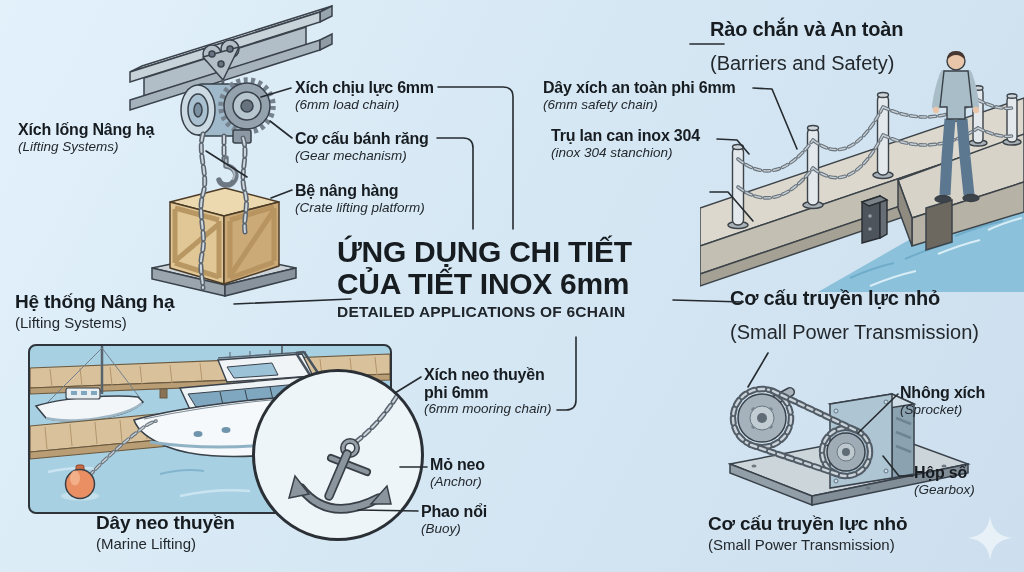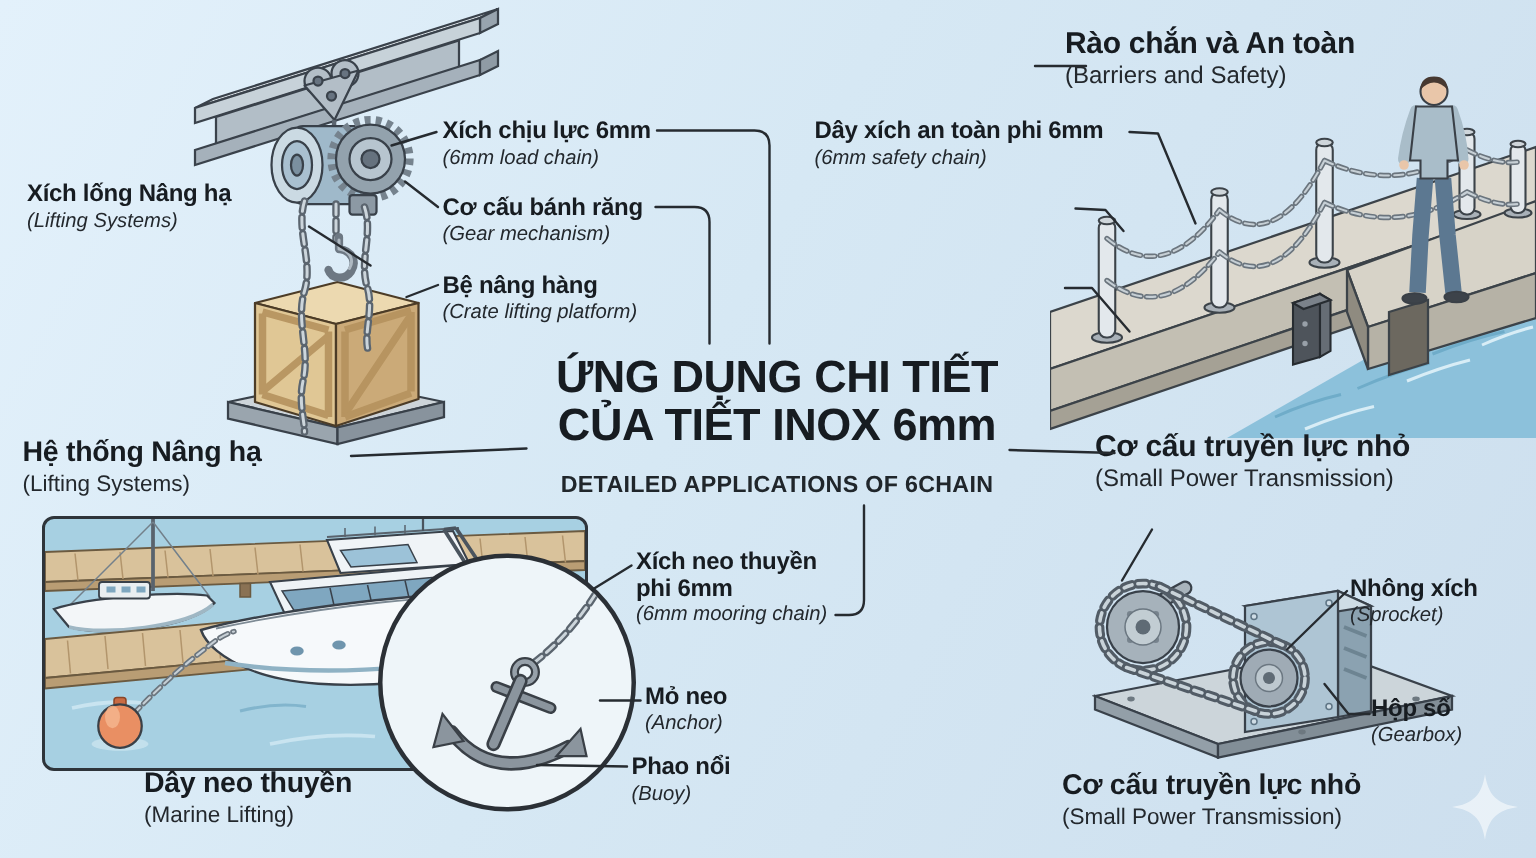--- a/index.html
+++ b/index.html
@@ -5,26 +5,26 @@
   html,body{margin:0;padding:0}
   .stage{position:relative;width:1024px;height:572px;overflow:hidden;
     background:linear-gradient(118deg,#e3f1fb 0%,#d6e8f4 45%,#cddfee 100%);
     font-family:"Liberation Sans","DejaVu Sans",sans-serif;color:#171c21}
   .abs{position:absolute}
   .callout{position:absolute;line-height:1.1}
   .callout .vi{display:block;font-weight:bold;font-size:16px;letter-spacing:-0.2px}
   .callout .en{display:block;font-style:italic;font-size:13.5px;margin-top:1px;color:#23282d}
   .center{text-align:left}
   .hdr .vi{font-size:20px}
-  .hdr .en{font-size:16px;font-style:normal;margin-top:2px}
+  .hdr .en{font-size:20px;font-style:normal;margin-top:12px}
   .cap .vi{font-size:19px}
   .cap .en{font-size:15px;font-style:normal;margin-top:2px}
-  .title-block{position:absolute;left:337px;top:236px;width:362px;text-align:center;line-height:1.06}
+  .title-block{position:absolute;left:337px;top:236px;width:362px;text-align:left;line-height:1.06}
   .title-block .t{font-weight:bold;font-size:30px;letter-spacing:-0.3px;display:block}
-  .title-block .sub{display:block;font-size:15.5px;font-weight:bold;margin-top:16px;letter-spacing:0.2px;color:#20262b}
+  .title-block .sub{display:block;font-size:15.5px;font-weight:bold;margin-top:4px;letter-spacing:0.2px;color:#20262b}
   .marina-frame{width:364px;height:170px;border:2px solid #2e343a;border-radius:8px;overflow:hidden;
     background:#a7d0e2;box-sizing:border-box}
   .inset-circle{width:172px;height:172px;border-radius:50%;background:#eef5f9;border:3px solid #2b3036;
     overflow:hidden;box-sizing:border-box}
   .leaders{pointer-events:none}
   .leaders path{fill:none;stroke:#262b30;stroke-width:1.6;stroke-linecap:round;stroke-linejoin:round}
   
   .chainA{fill:none;stroke:#5b656f;stroke-width:5;stroke-dasharray:7 4;stroke-linecap:round}
   .chainB{fill:none;stroke:#ccd5db;stroke-width:2;stroke-dasharray:7 4;stroke-linecap:round}
   .chainTa{fill:none;stroke:#6b757e;stroke-width:3.6;stroke-dasharray:6 3.6;stroke-linecap:round}
@@ -363,20 +363,24 @@
     <span class="en">(Lifting Systems)</span>
   </div>
 
   <div class="callout hdr center" style="left:710px;top:18px;width:252px">
     <span class="vi">Rào chắn và An toàn</span>
     <span class="en">(Barriers and Safety)</span>
   </div>
   <div class="callout center" style="left:543px;top:79px;width:208px">
     <span class="vi">Dây xích an toàn phi 6mm</span>
     <span class="en">(6mm safety chain)</span>
+  </div>
+  <div class="callout center" style="left:551px;top:127px;width:166px">
+    <span class="vi">Trụ lan can inox 304</span>
+    <span class="en">(inox 304 stanchion)</span>
   </div>
 
   <div class="callout hdr center" style="left:730px;top:287px;width:264px">
     <span class="vi">Cơ cấu truyền lực nhỏ</span>
     <span class="en">(Small Power Transmission)</span>
   </div>
   <div class="callout center" style="left:900px;top:384px;width:104px">
     <span class="vi">Nhông xích</span>
     <span class="en">(Sprocket)</span>
   </div>

